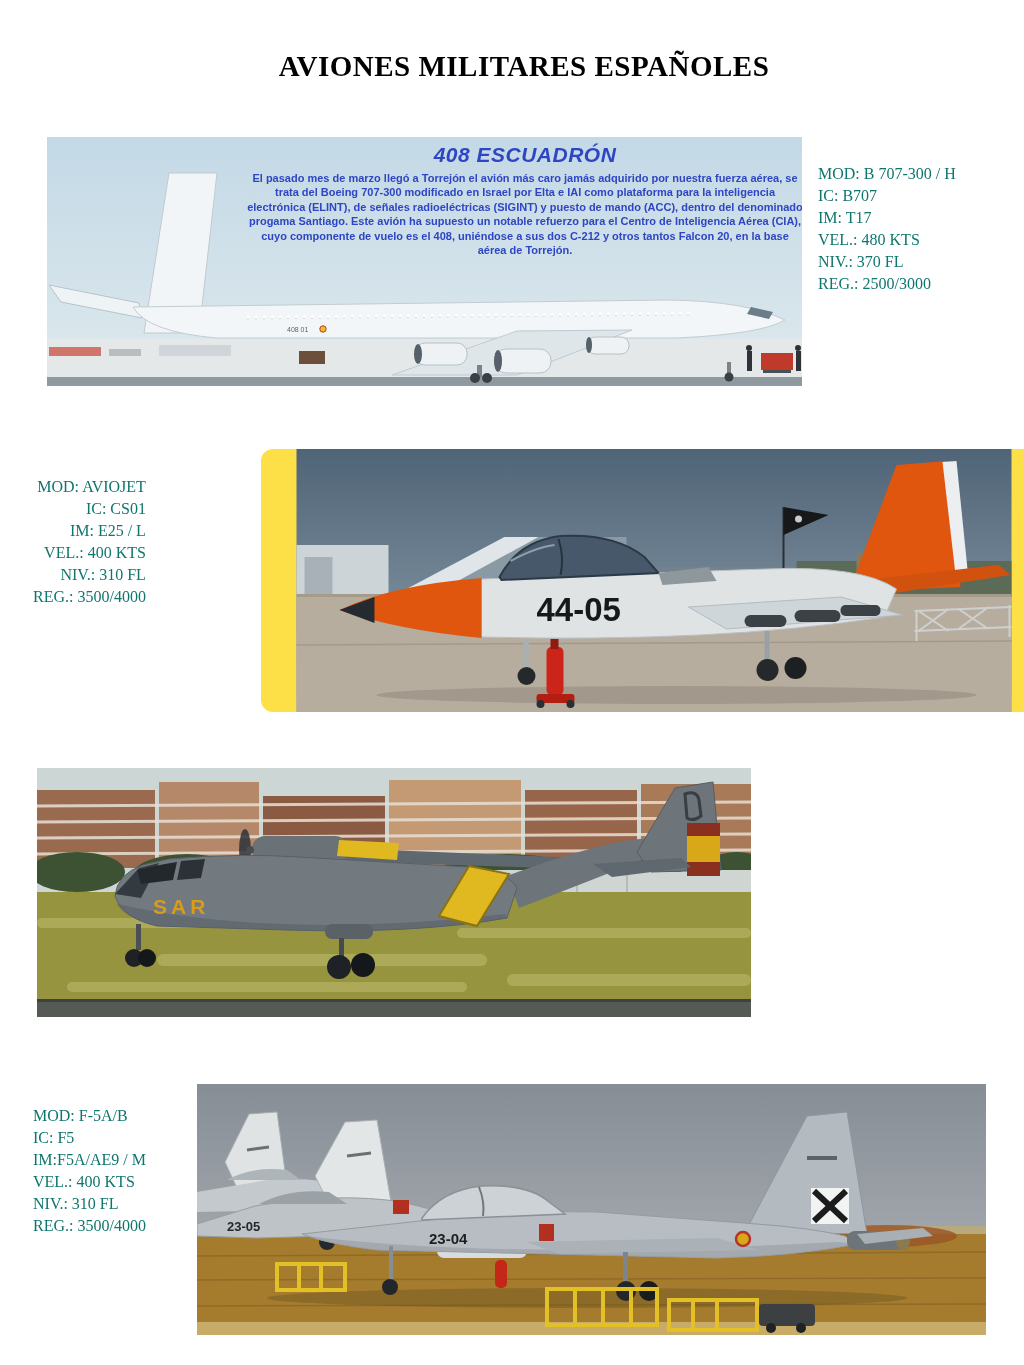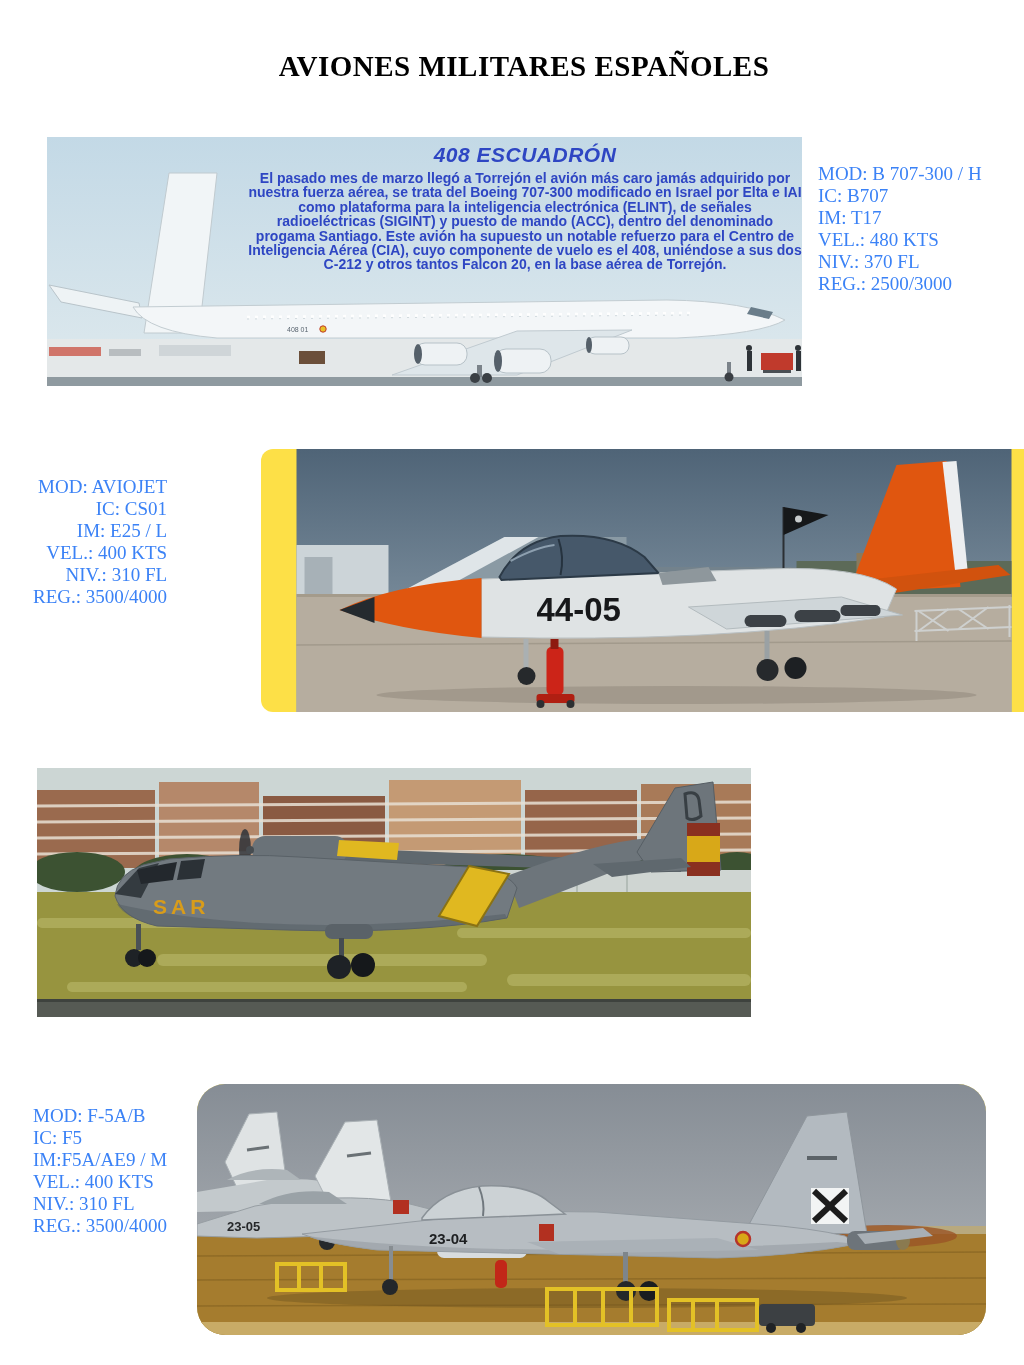--- a/index.html
+++ b/index.html
@@ -5,31 +5,31 @@
   html,body{margin:0;padding:0;background:#ffffff;}
   .page{position:relative;width:1024px;height:1365px;background:#ffffff;overflow:hidden;
         font-family:"Liberation Serif", serif;}
   .page-title{position:absolute;top:50px;left:0;width:100%;text-align:center;
         font-size:29px;font-weight:bold;color:#000;letter-spacing:.5px;padding-left:12px;}
   .photo{position:absolute;overflow:hidden;background:#fde047;}
   .photo svg{display:block;width:100%;height:100%;}
   #photo-b707{left:47px;top:137px;width:755px;height:249px;}
   #photo-aviojet{left:261px;top:449px;width:786px;height:263px;border-radius:12px;}
   #photo-aviocar{left:37px;top:768px;width:714px;height:249px;}
-  #photo-f5{left:197px;top:1084px;width:789px;height:251px;border-radius:28px;}
-  .specs{position:absolute;font-size:19px;line-height:22px;color:#3b82f6;white-space:nowrap;}
+  #photo-f5{left:197px;top:1084px;width:789px;height:251px;}
+  .specs{position:absolute;font-size:16px;line-height:22px;color:#0f766e;white-space:nowrap;}
   .specs .gap{}
   #specs-b707{left:818px;top:163px;}
   #specs-aviojet{left:33px;top:476px;text-align:right;}
   #specs-aviocar{left:780px;top:789px;}
   #specs-f5{left:33px;top:1105px;}
   .ov{position:absolute;left:200px;top:6px;width:556px;text-align:center;color:#2e46c3;
       font-family:"Liberation Sans", sans-serif;}
   .ov-title{font-style:italic;font-weight:bold;font-size:21px;letter-spacing:.5px;margin-bottom:4px;}
-  .ov-body{font-weight:bold;font-size:14px;line-height:14.4px;}
+  .ov-body{font-weight:bold;font-size:11px;line-height:14.4px;}
   svg text{font-family:"Liberation Sans", sans-serif;}
 </style>
 </head>
 <body>
 
 <div class="page">
 
   <div class="page-title">AVIONES MILITARES ESPAÑOLES</div>
 
   <figure class="photo" id="photo-b707" style="margin:0">

